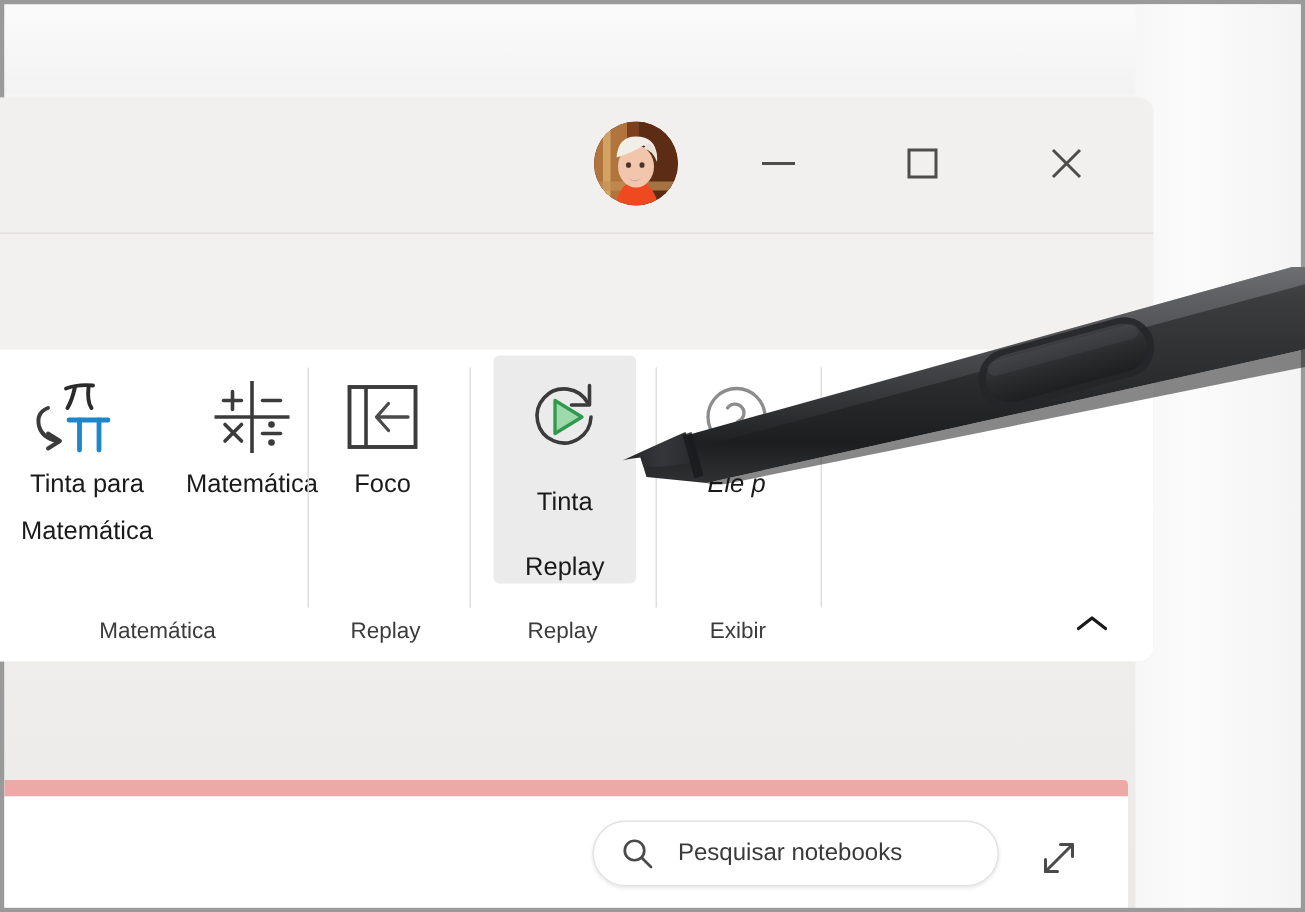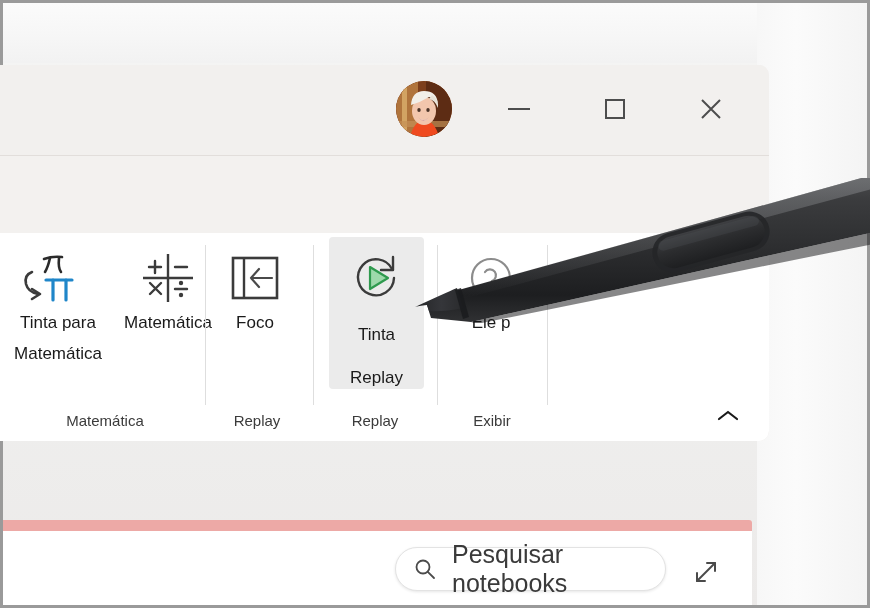--- a/index.html
+++ b/index.html
@@ -125,21 +125,21 @@
     position: absolute; left: 392px; top: 16px;
     width: 271px; height: 44px;
     background: #ffffff;
     border: 1px solid #e3e3e3;
     border-radius: 22px;
     box-shadow: 0 1px 3px rgba(0,0,0,0.10);
     display: flex; align-items: center;
   }
   .search-ico { margin-left: 18px; display: flex; }
   .search-text {
-    margin-left: 16px; font-size: 25px; color: #3a3a3a;
+    margin-left: 16px; font-size: 16px; color: #3a3a3a;
   }
   .expand-btn {
     position: absolute; left: 688px; top: 26px;
     width: 30px; height: 30px;
     display: flex; align-items: center; justify-content: center;
   }
 
   
   .pen { position: absolute; left: 410px; top: 175px; width: 470px; height: 145px; pointer-events: none; }
 </style>
@@ -254,21 +254,21 @@
               <path d="M48 8 v13 h-12" stroke="#3b3b3b" stroke-width="2.4" fill="none" stroke-linecap="round" stroke-linejoin="round"></path>
               <path d="M25 18 L43 29 L25 40 Z" fill="#9ed9ab" stroke="#2f9a4e" stroke-width="2.2" stroke-linejoin="round"></path>
             </svg>
           </div>
           <div class="rb-label">Tinta</div>
           <div class="rb-label">Replay</div>
         </div>
 
         <div class="group-sep" style="left:440px;"></div>
 
-        <div class="rb-btn" style="left:452px; width:84px; height:120px;">
+        <div class="rb-btn" style="left:452px; width:84px; height:120px;font-style:italic;">
           <div class="rb-ico">
             <svg width="56" height="54" viewBox="0 0 56 54">
               <circle cx="28" cy="27" r="19" fill="none" stroke="#8c8c8c" stroke-width="2.2"></circle>
               <path d="M22 21 a6 6 0 1 1 7 9 v4" stroke="#8c8c8c" stroke-width="2.2" fill="none" stroke-linecap="round"></path>
               <circle cx="29" cy="39" r="1.8" fill="#8c8c8c"></circle>
             </svg>
           </div>
           <div class="rb-label">Ele p</div>
         </div>
 

